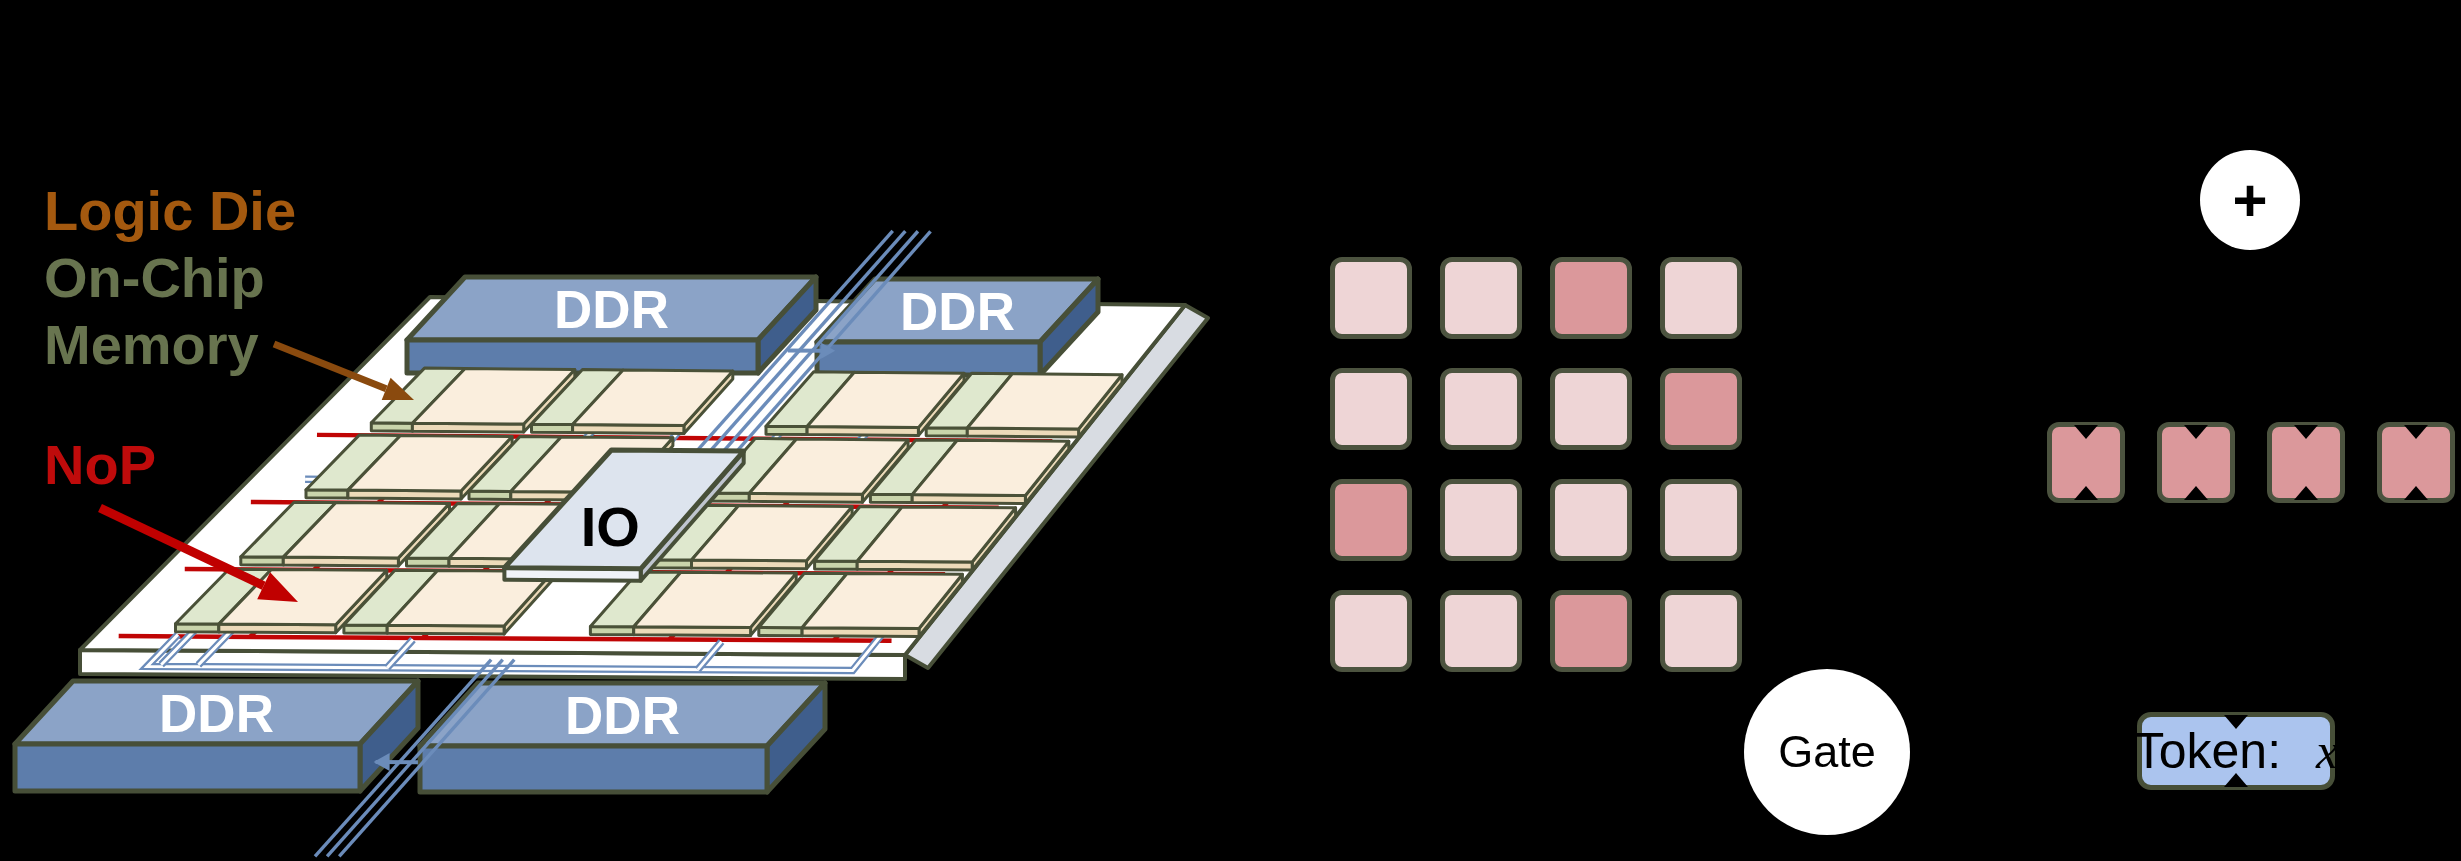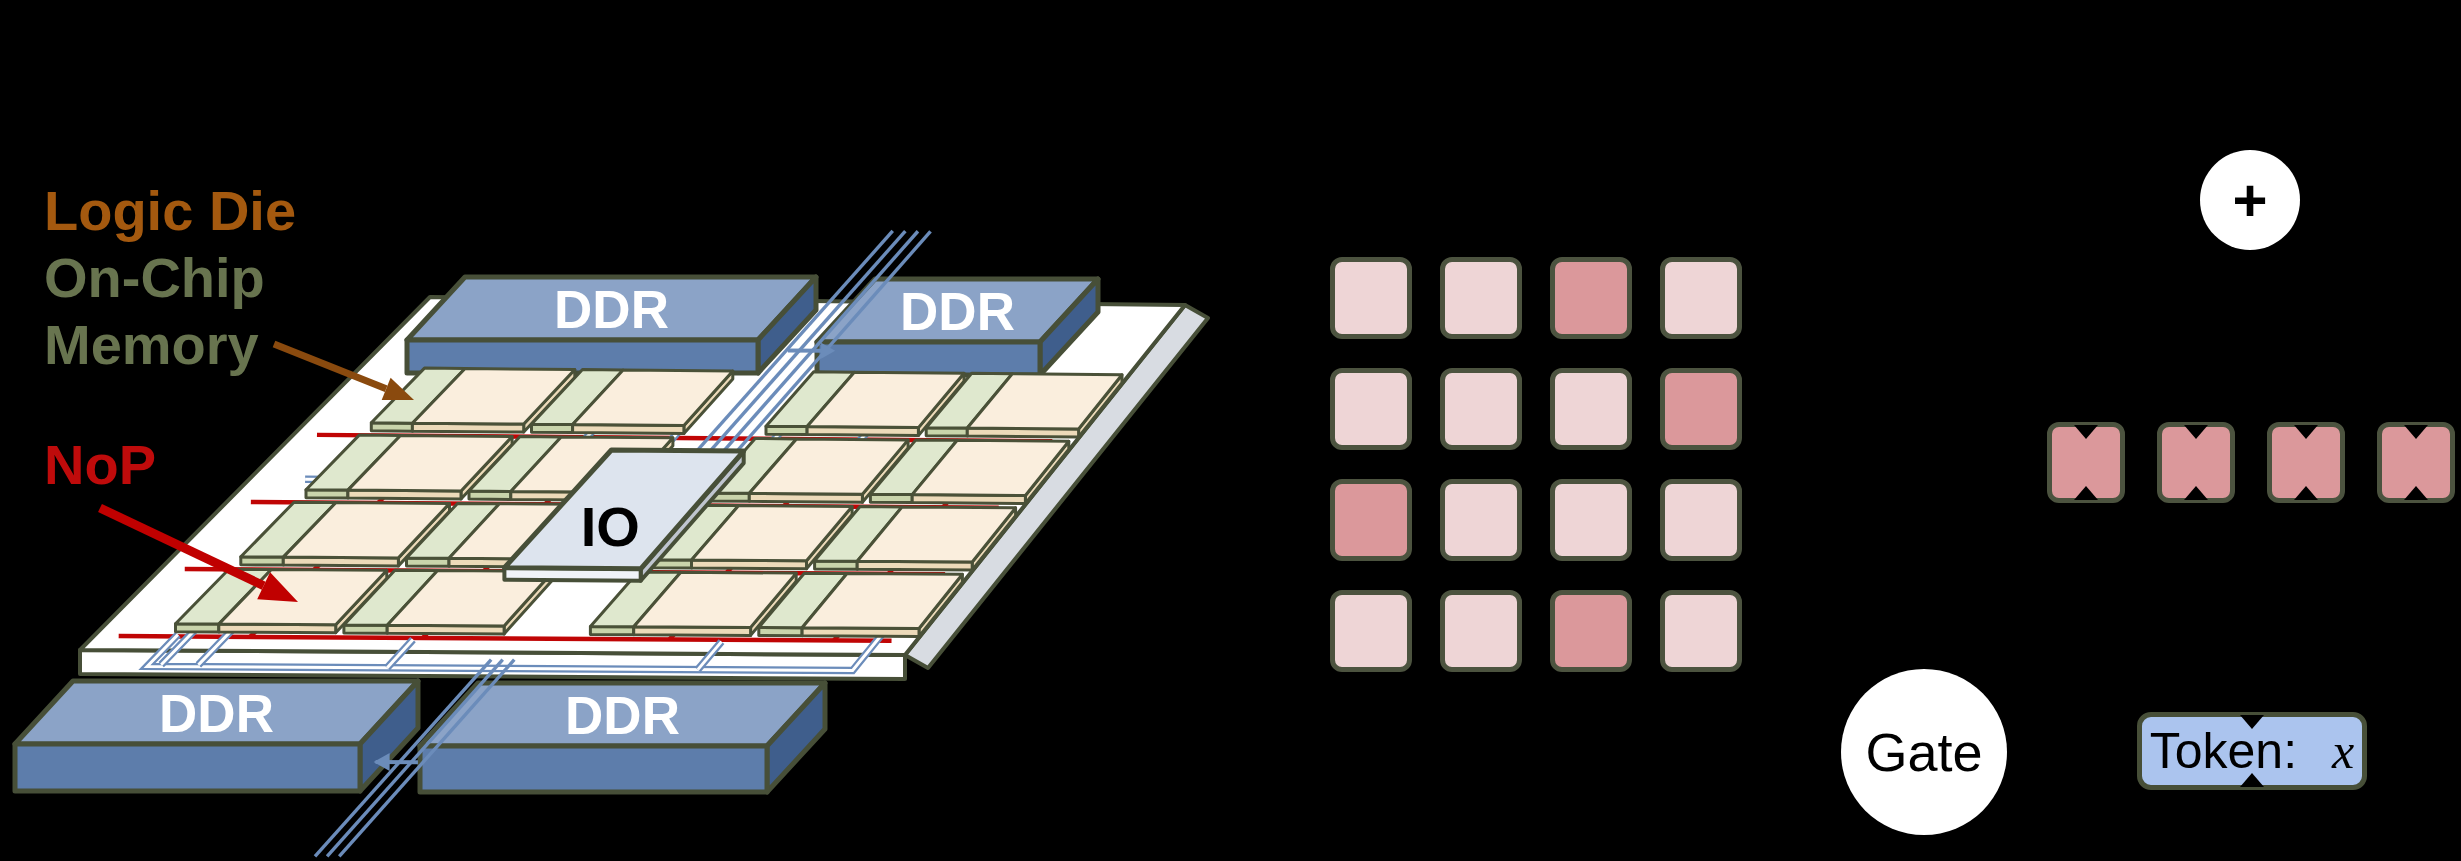--- a/index.html
+++ b/index.html
@@ -189,21 +189,21 @@
       <div class="hcell" style="left: 1660px; top: 368px; width: 82px; height: 82px; border-radius: 12px; border: 5px solid rgb(76, 83, 63); background: rgb(219, 152, 155);"></div>
       <div class="hcell" style="left: 1330px; top: 479px; width: 82px; height: 82px; border-radius: 12px; border: 5px solid rgb(76, 83, 63); background: rgb(219, 152, 155);"></div>
       <div class="hcell" style="left: 1440px; top: 479px; width: 82px; height: 82px; border-radius: 12px; border: 5px solid rgb(76, 83, 63); background: rgb(238, 213, 214);"></div>
       <div class="hcell" style="left: 1550px; top: 479px; width: 82px; height: 82px; border-radius: 12px; border: 5px solid rgb(76, 83, 63); background: rgb(238, 213, 214);"></div>
       <div class="hcell" style="left: 1660px; top: 479px; width: 82px; height: 82px; border-radius: 12px; border: 5px solid rgb(76, 83, 63); background: rgb(238, 213, 214);"></div>
       <div class="hcell" style="left: 1330px; top: 590px; width: 82px; height: 82px; border-radius: 12px; border: 5px solid rgb(76, 83, 63); background: rgb(238, 213, 214);"></div>
       <div class="hcell" style="left: 1440px; top: 590px; width: 82px; height: 82px; border-radius: 12px; border: 5px solid rgb(76, 83, 63); background: rgb(238, 213, 214);"></div>
       <div class="hcell" style="left: 1550px; top: 590px; width: 82px; height: 82px; border-radius: 12px; border: 5px solid rgb(76, 83, 63); background: rgb(219, 152, 155);"></div>
       <div class="hcell" style="left: 1660px; top: 590px; width: 82px; height: 82px; border-radius: 12px; border: 5px solid rgb(76, 83, 63); background: rgb(238, 213, 214);"></div>
     </div>
-  <div id="gate-node" class="circle" style="left: 1841px; top: 669px; width: 166px; height: 166px; background: rgb(255, 255, 255); color: rgb(0, 0, 0); font-size: 54px;">
+  <div id="gate-node" class="circle" style="left: 1744px; top: 669px; width: 166px; height: 166px; background: rgb(255, 255, 255); color: rgb(0, 0, 0); font-size: 45px;">
     <span>Gate</span>
   </div>
   <div id="plus-node" class="circle" style="left: 2200px; top: 150px; width: 100px; height: 100px; background: rgb(255, 255, 255); color: rgb(0, 0, 0); font-size: 60px; font-weight: bold;">
     <span>+</span>
   </div>
   <div id="token-row">
       <div class="hcell" style="left: 2047px; top: 422px; width: 78px; height: 81px; border-radius: 12px; border: 5px solid rgb(76, 83, 63); background: rgb(219, 152, 155);">
         <span class="notch nt"></span>
         <span class="notch nb"></span>
       </div>
@@ -213,19 +213,19 @@
       </div>
       <div class="hcell" style="left: 2267px; top: 422px; width: 78px; height: 81px; border-radius: 12px; border: 5px solid rgb(76, 83, 63); background: rgb(219, 152, 155);">
         <span class="notch nt"></span>
         <span class="notch nb"></span>
       </div>
       <div class="hcell" style="left: 2377px; top: 422px; width: 78px; height: 81px; border-radius: 12px; border: 5px solid rgb(76, 83, 63); background: rgb(219, 152, 155);">
         <span class="notch nt"></span>
         <span class="notch nb"></span>
       </div>
     </div>
-  <div id="token-box" style="left: 2137px; top: 712px; width: 230px; height: 78px; background: rgb(171, 196, 238); border: 5px solid rgb(71, 79, 56); border-radius: 14px; font-size: 50px; color: rgb(0, 0, 0); gap: 32px;">
+  <div id="token-box" style="left: 2137px; top: 712px; width: 198px; height: 78px; background: rgb(171, 196, 238); border: 5px solid rgb(71, 79, 56); border-radius: 14px; font-size: 50px; color: rgb(0, 0, 0); gap: 32px;">
     <span class="notch nt"></span>
     <span>Token:</span>
       <span id="token-var">x</span>
     <span class="notch nb"></span>
   </div>
 </div>
 
 </body></html>

